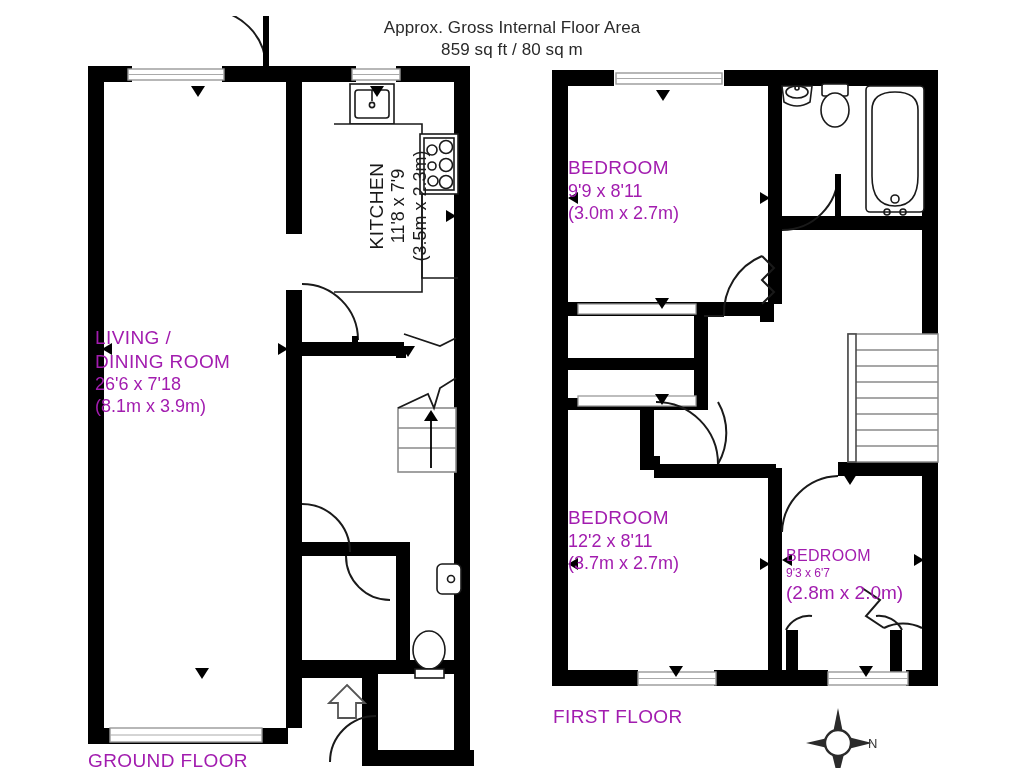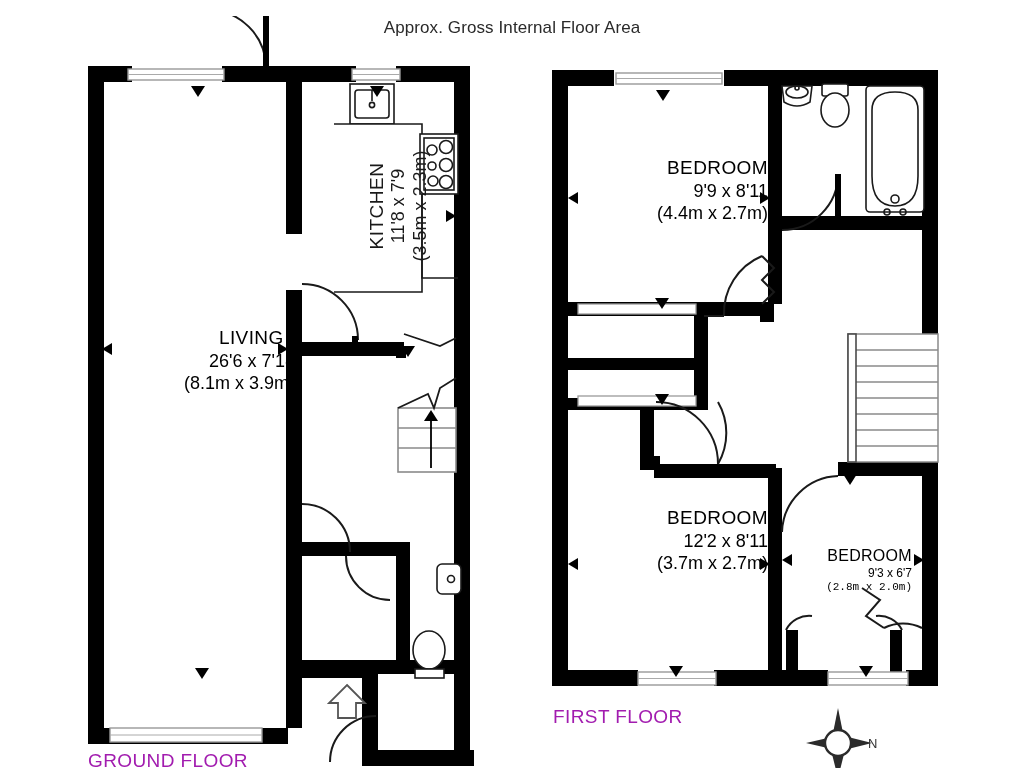--- a/index.html
+++ b/index.html
@@ -36,41 +36,41 @@
     font-size: 17px;
     letter-spacing: 0.1px;
     color: #2a2a2a;
     white-space: nowrap;
   }
   #hdr1 { top: 2px; }
   #hdr2 { top: 24px; }
 
   .room-label {
     position: absolute;
-    text-align: right;
-    color: #000000;
+    text-align: left;
+    color: #a21caf;
     white-space: nowrap;
     line-height: 1.24;
   }
   .room-label .rname {
     font-size: 19px;
     letter-spacing: 0.4px;
     display: block;
   }
   .room-label .rdim {
     font-size: 18px;
     display: block;
   }
   .room-label .rdimm {
     font-size: 18px;
     display: block;
   }
   .room-label.small .rname { font-size: 16px; letter-spacing: 0.3px; }
   .room-label.small .rdim { font-size: 12px; }
-  .room-label.small .rdimm { font-size: 11px; font-family: Liberation Mono, monospace; }
+  .room-label.small .rdimm { font-size: 19px; }
 
   
   #kitchen-label {
     position: absolute;
     transform-origin: 50% 50%;
     transform: rotate(-90deg);
     text-align: center;
     white-space: nowrap;
     line-height: 1.22;
   }
@@ -90,20 +90,21 @@
     font-size: 13px;
     color: #333;
   }
 </style>
 </head>
 <body>
 
 <div id="plan-root">
 
   <div class="hdr" id="hdr1">Approx. Gross Internal Floor Area</div>
+  <div class="hdr" id="hdr2">859 sq ft / 80 sq m</div>
 
   <svg id="floorplan" viewBox="0 0 1024 768">
     <defs>
       <g id="arrow-down">
         <polygon points="-7,0 7,0 0,11" fill="#000"></polygon>
       </g>
       <g id="arrow-up">
         <polygon points="-7,0 7,0 0,-11" fill="#000"></polygon>
       </g>
       <g id="arrow-left">
@@ -370,34 +371,35 @@
         <polygon points="838,762 844,738 838,724 832,738"></polygon>
         <polygon points="806,727 832,733 846,727 832,721"></polygon>
         <polygon points="872,727 848,733 834,727 848,721"></polygon>
       </g>
       <circle cx="838" cy="727" r="13" fill="#fff" stroke="#2b2b2b" stroke-width="2.4"></circle>
     </g>
   </svg>
 
   <div class="room-label" id="lbl-living" style="left:95px; top:310px; width:200px;">
     <span class="rname">LIVING /</span>
+    <span class="rname">DINING ROOM</span>
     <span class="rdim">26'6 x 7'18</span>
     <span class="rdimm">(8.1m x 3.9m)</span>
   </div>
 
   <div id="kitchen-label" style="left:300px; top:150px; width:210px; height:80px;">
     <span class="rname">KITCHEN</span>
     <span class="rdim">11'8 x 7'9</span>
     <span class="rdimm">(3.5m x 2.3m)</span>
   </div>
 
   <div class="room-label" id="lbl-bed1" style="left:568px; top:140px; width:200px;">
     <span class="rname">BEDROOM</span>
     <span class="rdim">9'9 x 8'11</span>
-    <span class="rdimm">(4.4m x 2.7m)</span>
+    <span class="rdimm">(3.0m x 2.7m)</span>
   </div>
 
   <div class="room-label" id="lbl-bed2" style="left:568px; top:490px; width:200px;">
     <span class="rname">BEDROOM</span>
     <span class="rdim">12'2 x 8'11</span>
     <span class="rdimm">(3.7m x 2.7m)</span>
   </div>
 
   <div class="room-label small" id="lbl-bed3" style="left:786px; top:530px; width:126px;">
     <span class="rname">BEDROOM</span>

